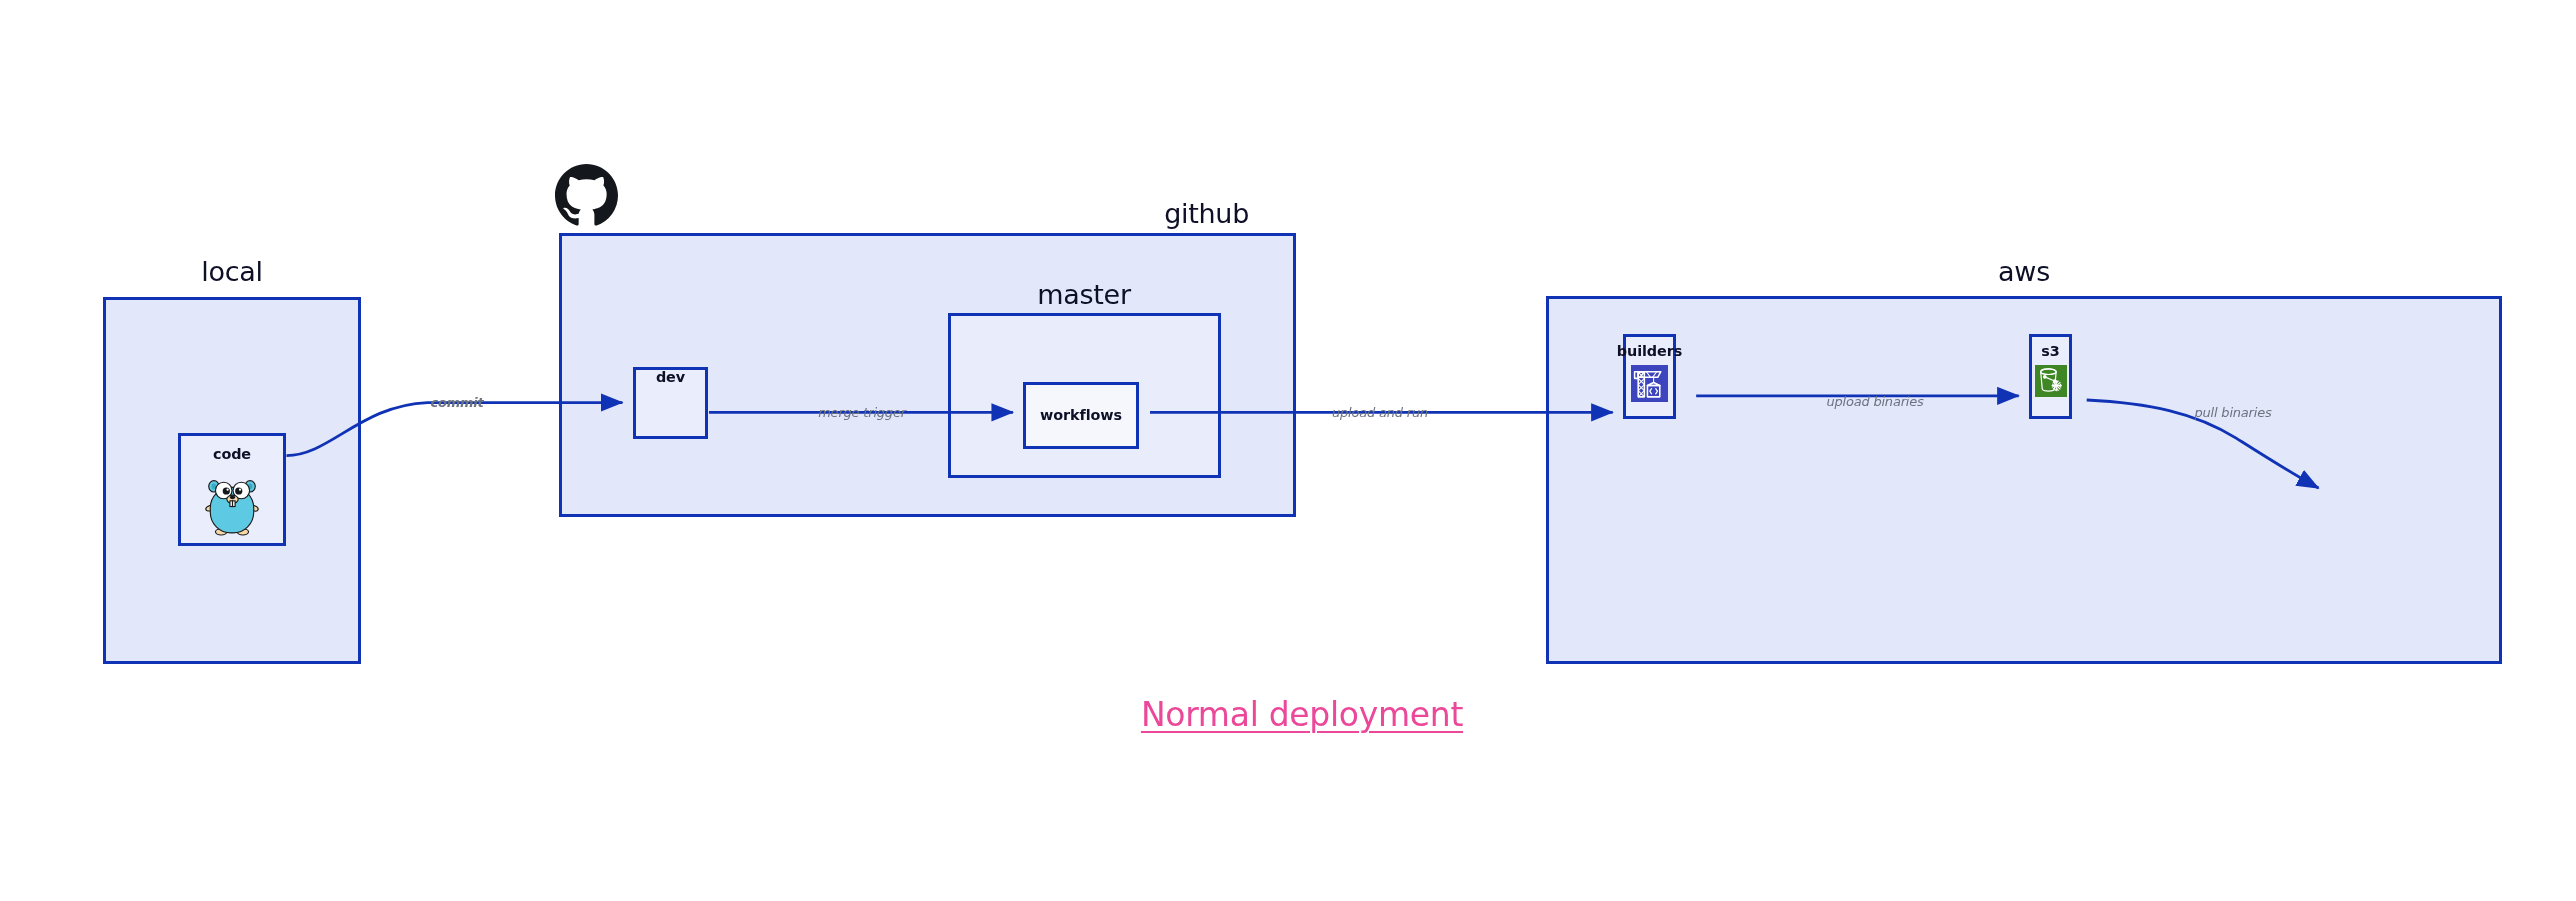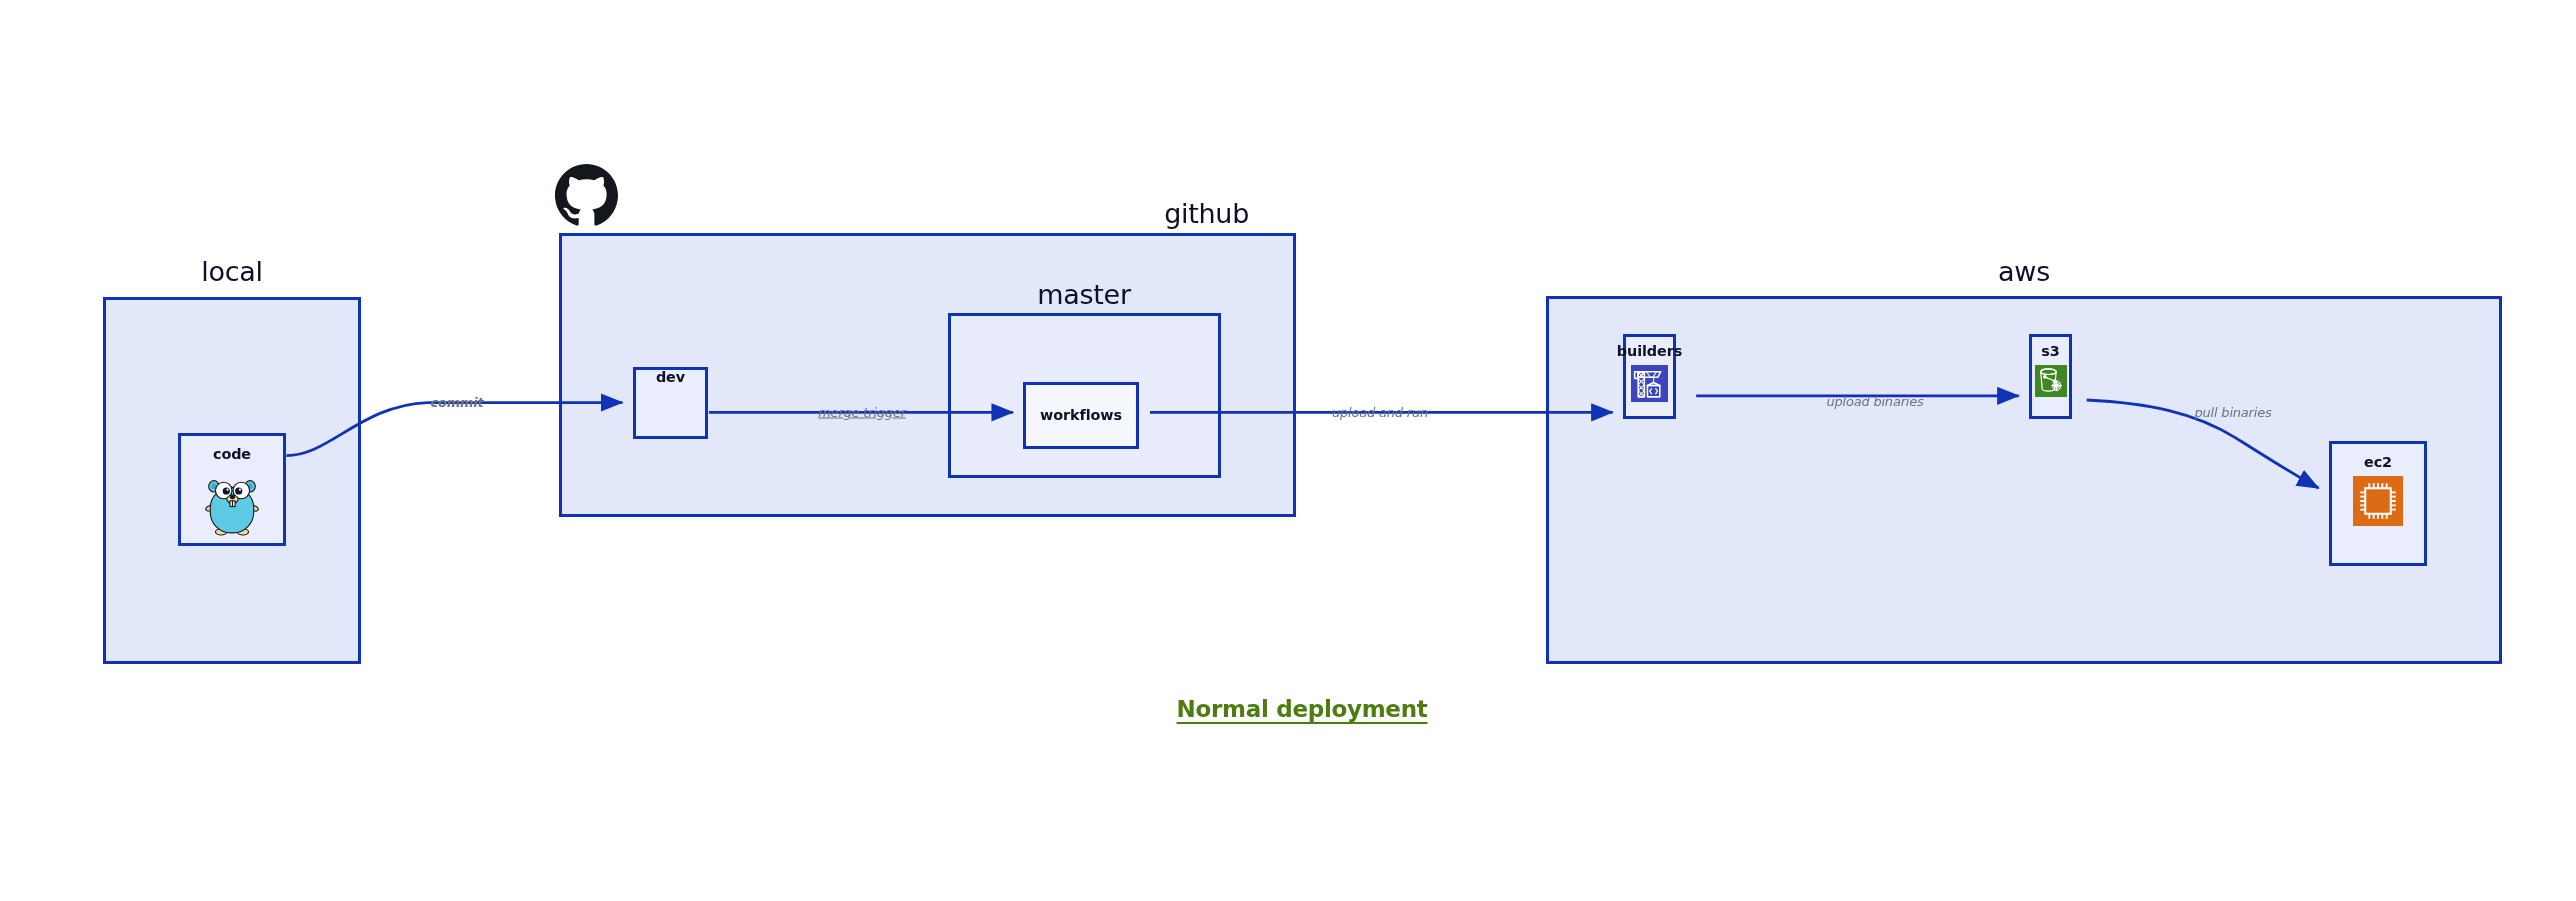--- a/index.html
+++ b/index.html
@@ -89,23 +89,23 @@
     position: absolute;
     left: 0; top: 0;
     width: 2604px;
     height: 902px;
     pointer-events: none;
   }
 
   
   #diagram-title {
     position: absolute;
-    color: #4d7c0f;
-    font-size: 23px;
-    font-weight: 700;
+    color: #ec4899;
+    font-size: 33px;
+    font-weight: 400;
     line-height: 1;
     white-space: nowrap;
     text-decoration: underline;
     text-underline-offset: 5.2px;
     text-decoration-thickness: 2.1px;
     letter-spacing: -0.3px;
   }
 
   
   #github-mark { position: absolute; }
@@ -235,37 +235,20 @@
             <path d="M42 34 L39 31 M42 34 L45 31"></path>
             <path d="M42 46 L39 49 M42 46 L45 49"></path>
             <path d="M37 40 L34 37 M37 40 L34 43"></path>
             <path d="M47 40 L50 37 M47 40 L50 43"></path>
           </g>
         </g>
       </svg>
     </span>
   </div>
 
-  <div class="node" style="left:2329px; top:441px; width:98px; height:125px;">
-    <span class="node-label" style="margin-top:11.3px;">ec2</span>
-    <span class="node-icon">
-      <svg width="50" height="50" viewBox="0 0 98 98" xmlns="http://www.w3.org/2000/svg">
-        <rect x="0" y="0" width="98" height="98" fill="#dd6b15"></rect>
-        <g fill="none" stroke="#ffffff" stroke-width="4">
-          <rect x="24" y="24" width="50" height="50"></rect>
-          <g stroke-width="3.6">
-            <path d="M32 24 L32 14 M40.5 24 L40.5 14 M49 24 L49 14 M57.5 24 L57.5 14 M66 24 L66 14"></path>
-            <path d="M32 74 L32 84 M40.5 74 L40.5 84 M49 74 L49 84 M57.5 74 L57.5 84 M66 74 L66 84"></path>
-            <path d="M24 32 L14 32 M24 40.5 L14 40.5 M24 49 L14 49 M24 57.5 L14 57.5 M24 66 L14 66"></path>
-            <path d="M74 32 L84 32 M74 40.5 L84 40.5 M74 49 L84 49 M74 57.5 L84 57.5 M74 66 L84 66"></path>
-          </g>
-        </g>
-      </svg>
-    </span>
-  </div>
 
   <svg id="edges" viewBox="0 0 5054 1750" xmlns="http://www.w3.org/2000/svg">
     <defs>
       <marker id="arrow" markerWidth="9" markerHeight="9" refX="7.6" refY="3.2" orient="auto" markerUnits="strokeWidth">
         <path d="M0,0 L8,3.2 L0,6.4 z" fill="#1033b5"></path>
       </marker>
     </defs>
     <g stroke="#1033b5" stroke-width="5.5" fill="none">
 
       <path d="M 556 884 C 640 884 700 786 830 781 L 1208 781" marker-end="url(#arrow)"></path>
@@ -274,21 +257,21 @@
 
       <path d="M 2232 800 L 3130 800" marker-end="url(#arrow)"></path>
 
       <path d="M 3292 768 L 3918 768" marker-end="url(#arrow)"></path>
 
       <path d="M 4050 776 C 4170 782 4260 800 4340 850 C 4400 888 4450 920 4500 947" marker-end="url(#arrow)"></path>
     </g>
   </svg>
 
   <span class="edge-label" style="left:457px; top:402px;font-weight:bold;">commit</span>
-  <span class="edge-label" style="left:862px; top:412px;text-decoration:underline;">merge trigger</span>
+  <span class="edge-label" style="left:862px; top:412px;">merge trigger</span>
   <span class="edge-label" style="left:1380px; top:412px;">upload and run</span>
   <span class="edge-label" style="left:1875px; top:401px;">upload binaries</span>
   <span class="edge-label" style="left:2233px; top:412px;">pull binaries</span>
 
   <div id="diagram-title" style="left:1302px; top:698px; transform:translateX(-50%);">Normal deployment</div>
 
 </div>
 
 
 </body></html>

